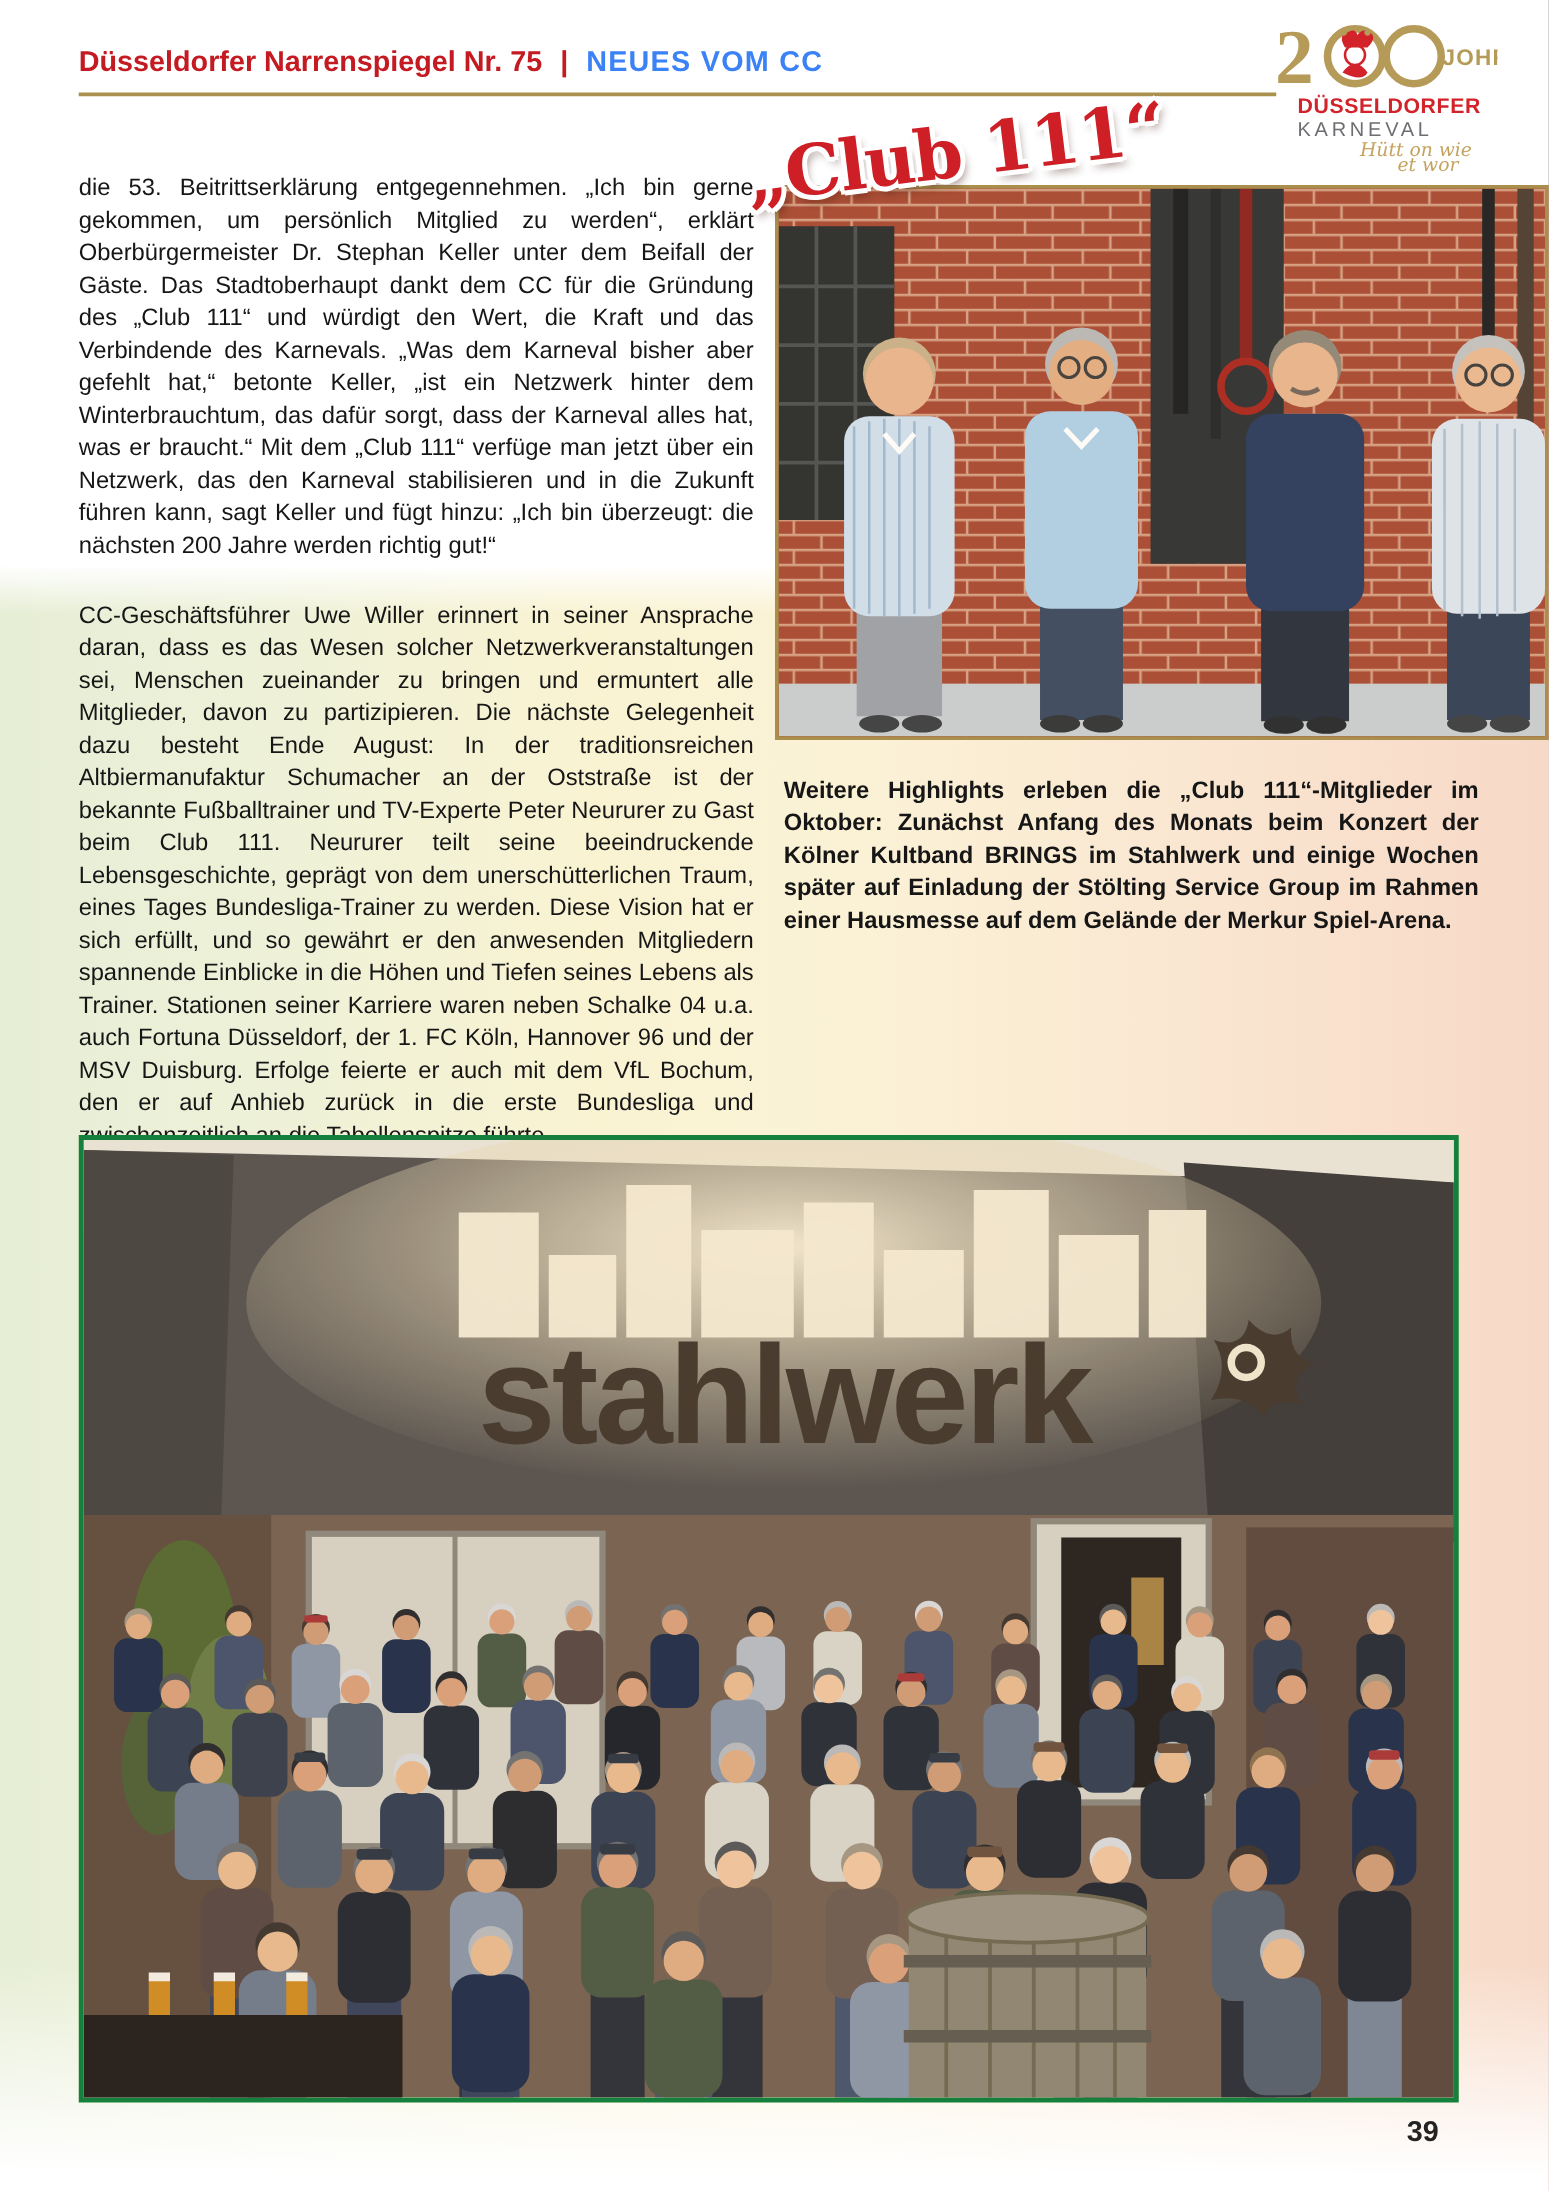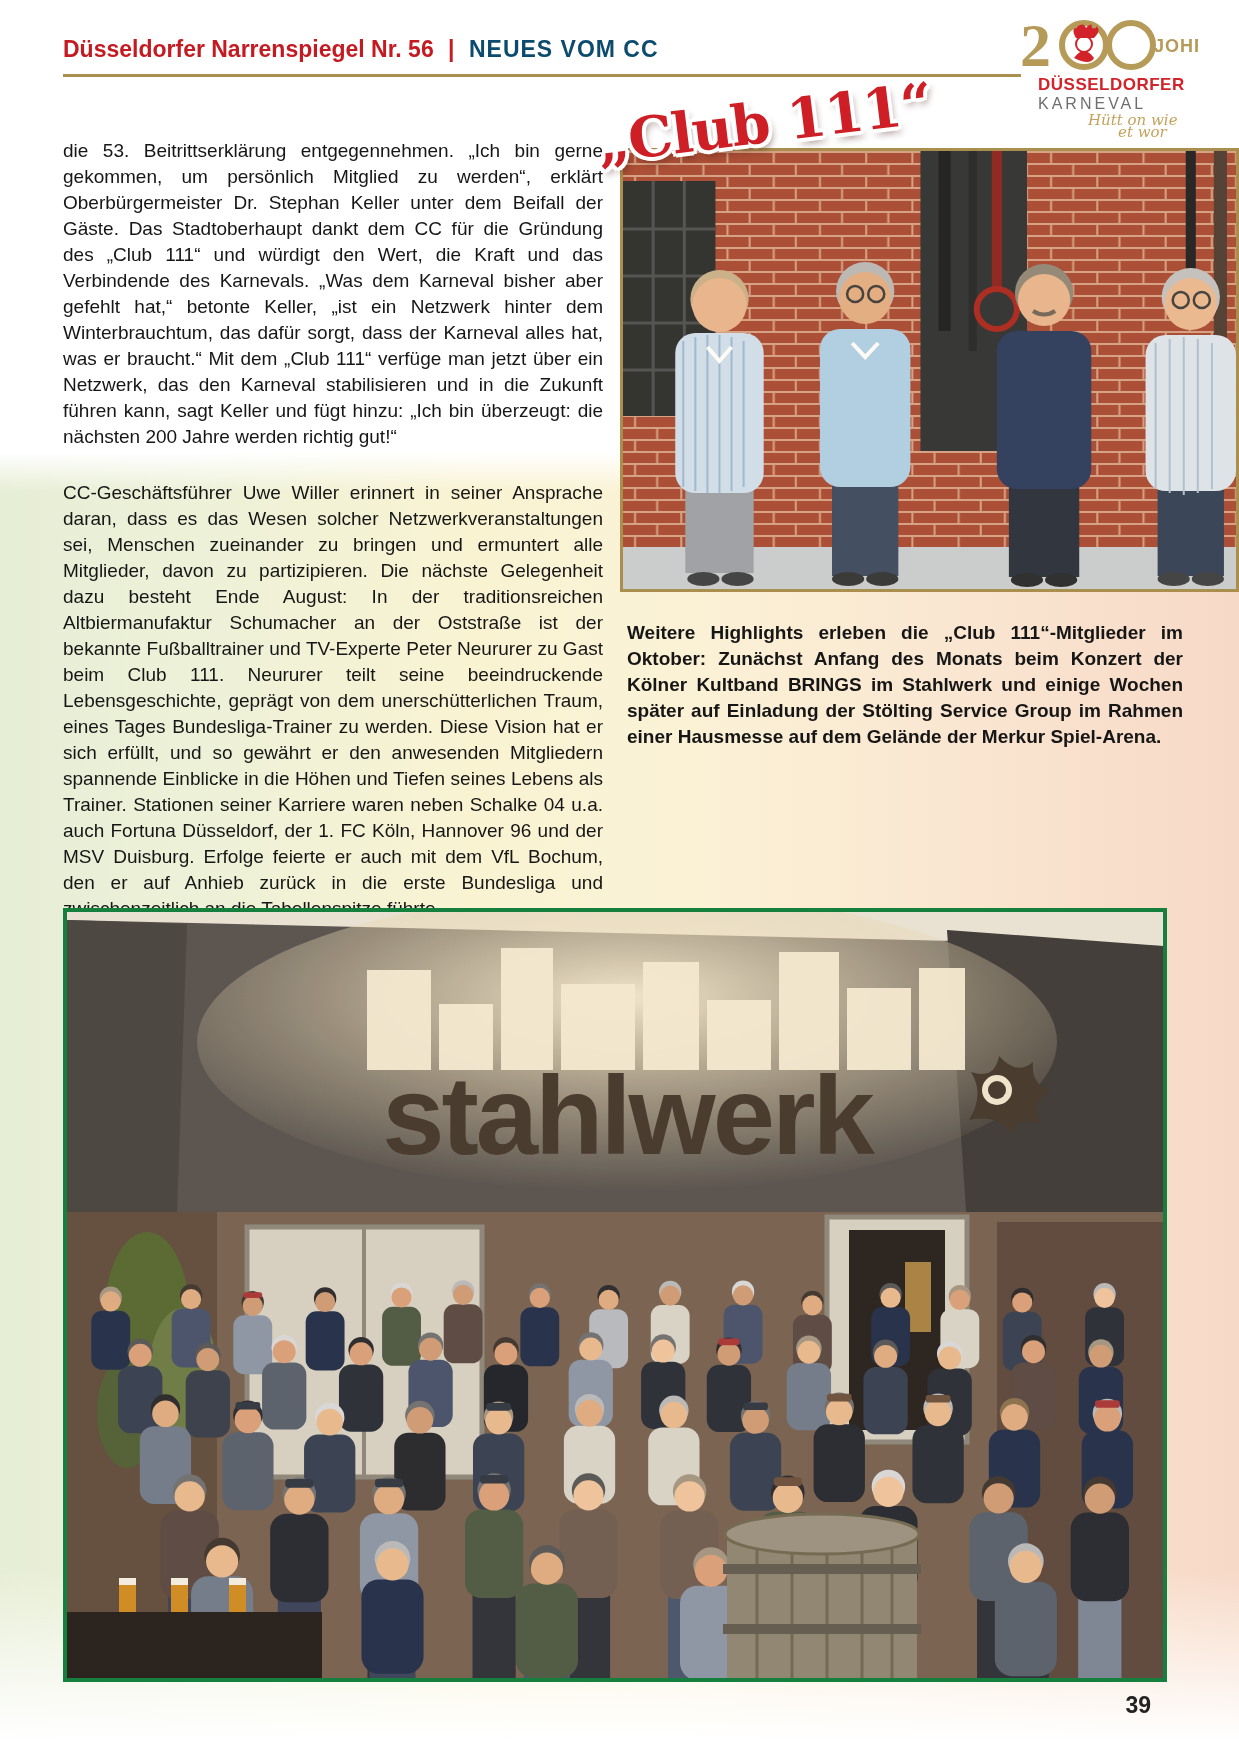--- a/index.html
+++ b/index.html
@@ -12,21 +12,21 @@
     position:absolute;left:0;top:452px;width:1239px;height:1301px;
     background:
       linear-gradient(180deg, #ffffff 0%, rgba(255,255,255,0) 3%, rgba(255,255,255,0) 86%, #ffffff 99%),
       linear-gradient(90deg,#e7eed6 0%, #edf1d8 16%, #f9f3d2 38%, #fbf2d6 55%, #fae8d2 74%, #f7d9c7 100%);
   }
   .header{
     position:absolute;left:63px;top:36px;font-size:23px;font-weight:bold;white-space:nowrap;
   }
   .header .mag{color:#c41a21;}
   .header .sep{color:#c41a21;margin:0 8px;font-weight:bold;}
-  .header .section{color:#0c4a6e;letter-spacing:1px;}
+  .header .section{color:#3b82f6;letter-spacing:1px;}
   .gold-rule{position:absolute;left:63px;top:74px;width:958px;height:3px;background:#aa8f4f;}
   .logo{position:absolute;left:1018px;top:8px;width:180px;height:130px;}
   .club-headline{
     position:absolute;left:596px;top:88px;width:360px;z-index:6;
     transform:rotate(-7deg);
     font-family:"DejaVu Serif","Liberation Serif",serif;
     font-weight:bold;font-size:56px;letter-spacing:-1px;color:#ce1e26;
     text-shadow:
       -3px -3px 0 #fff, 3px -3px 0 #fff, -3px 3px 0 #fff, 3px 3px 0 #fff,
       0 -4px 0 #fff, 0 4px 0 #fff, -4px 0 0 #fff, 4px 0 0 #fff,
@@ -65,21 +65,21 @@
   svg{display:block;}
 </style>
 </head>
 <body>
 
 <div class="page">
 
   <div class="tint-band"></div>
 
   <div class="header">
-    <span class="mag">Düsseldorfer Narrenspiegel Nr. 56</span>
+    <span class="mag">Düsseldorfer Narrenspiegel Nr. 75</span>
     <span class="sep">|</span>
     <span class="section">NEUES VOM CC</span>
   </div>
   <div class="gold-rule"></div>
 
   <div class="logo">
     <svg viewBox="0 0 180 130" width="180" height="130">
       <text x="2" y="58" font-size="62" font-weight="bold" fill="#b59a58" font-family="Liberation Serif, serif">2</text>
       <circle cx="66" cy="37" r="22" fill="none" stroke="#b59a58" stroke-width="6"></circle>
       <circle cx="113" cy="37" r="22" fill="none" stroke="#b59a58" stroke-width="6"></circle>

